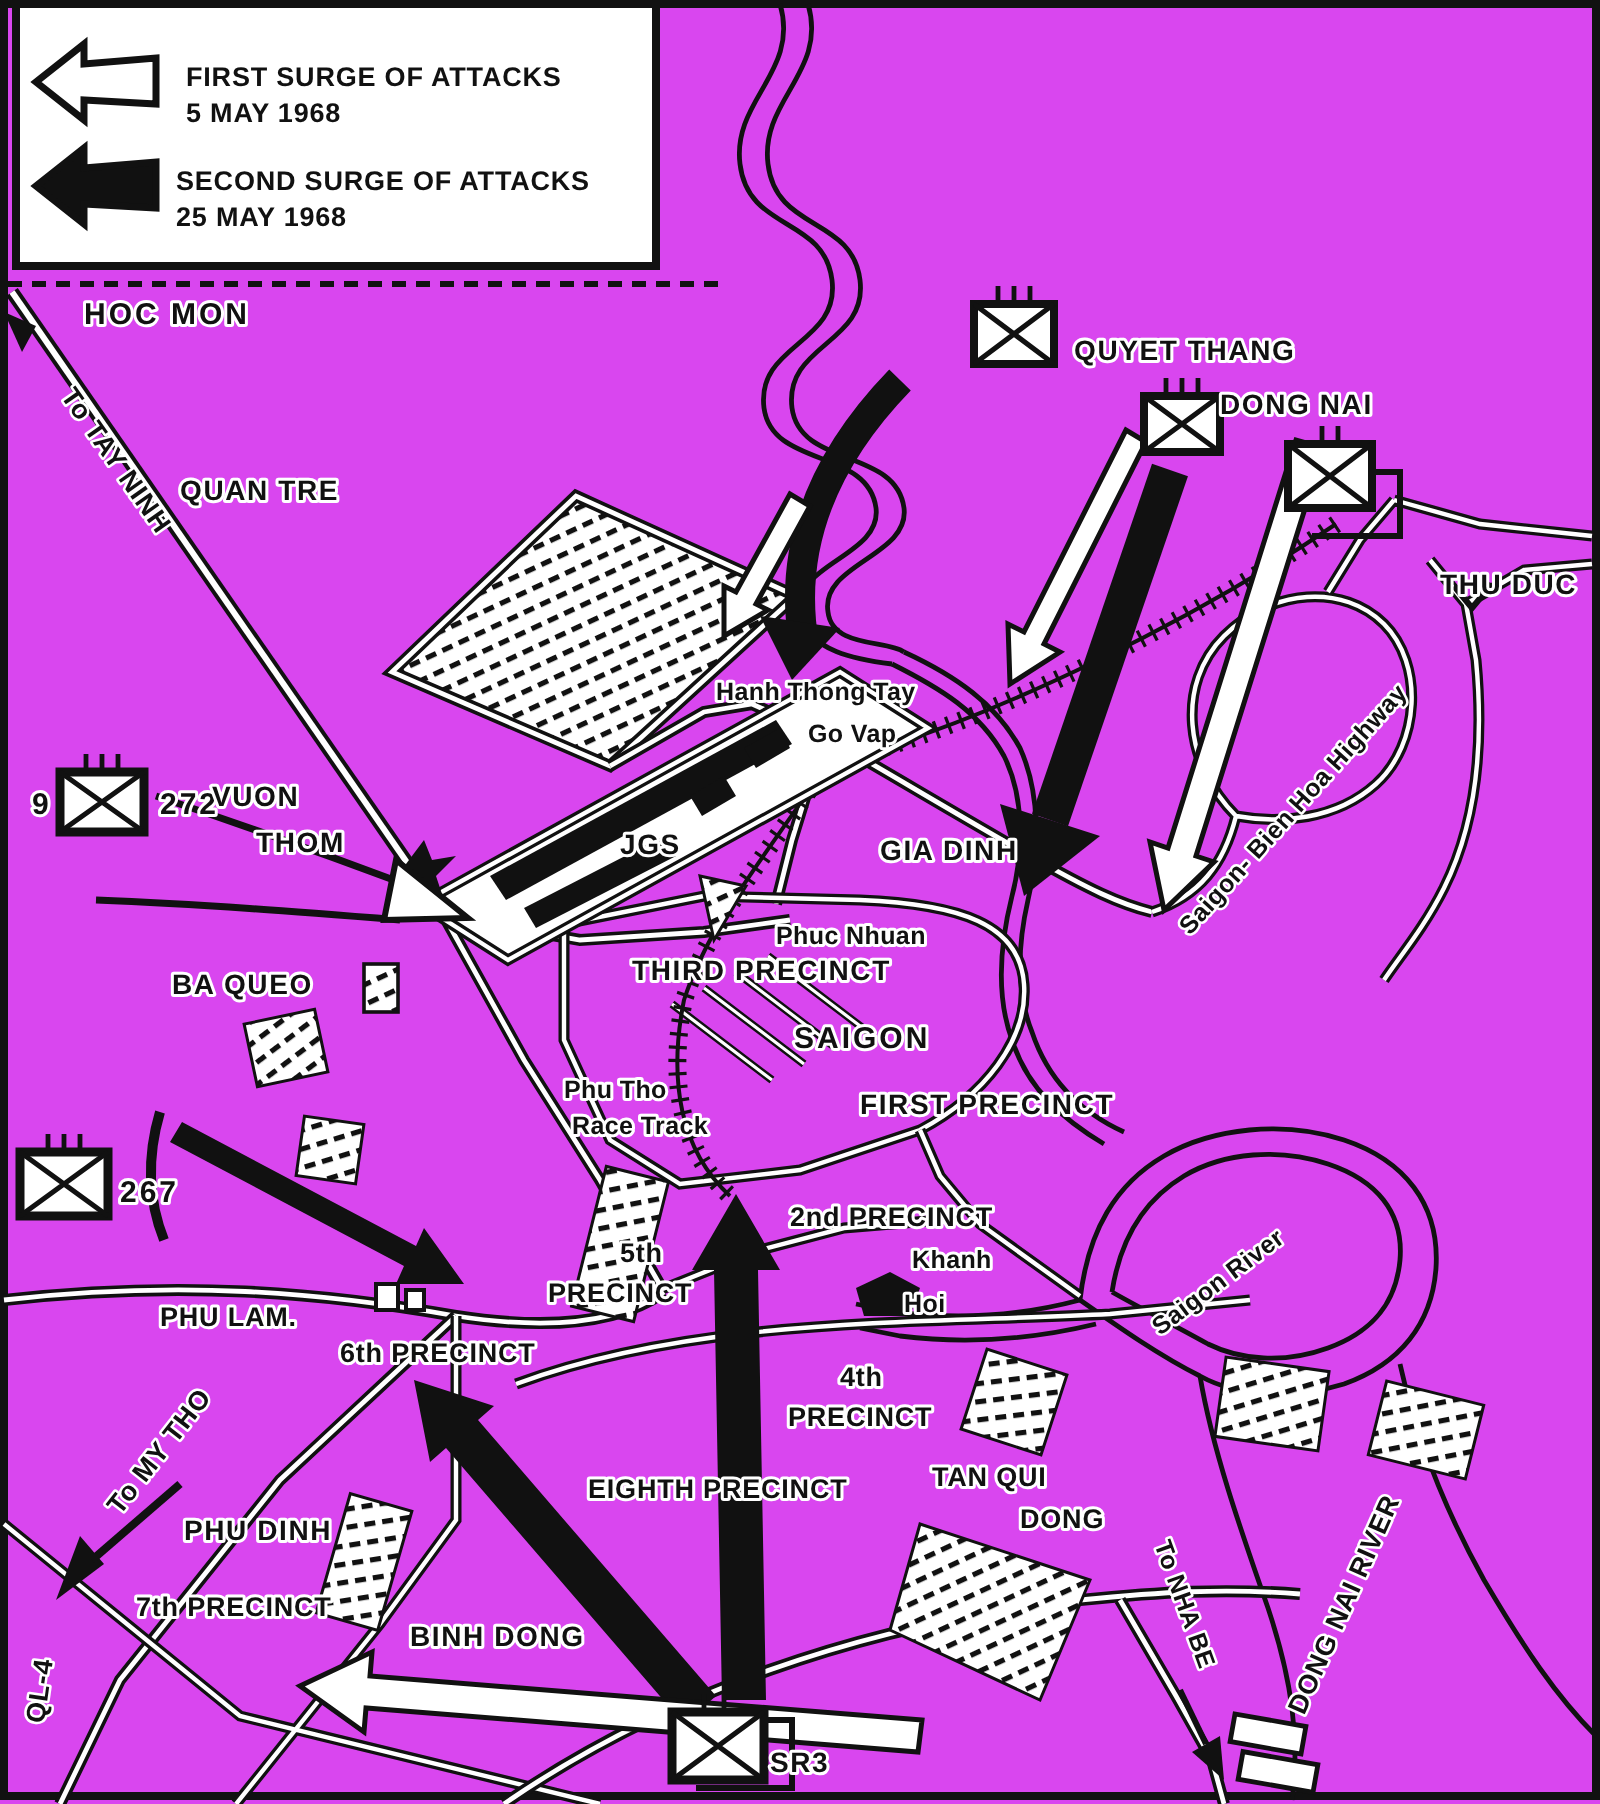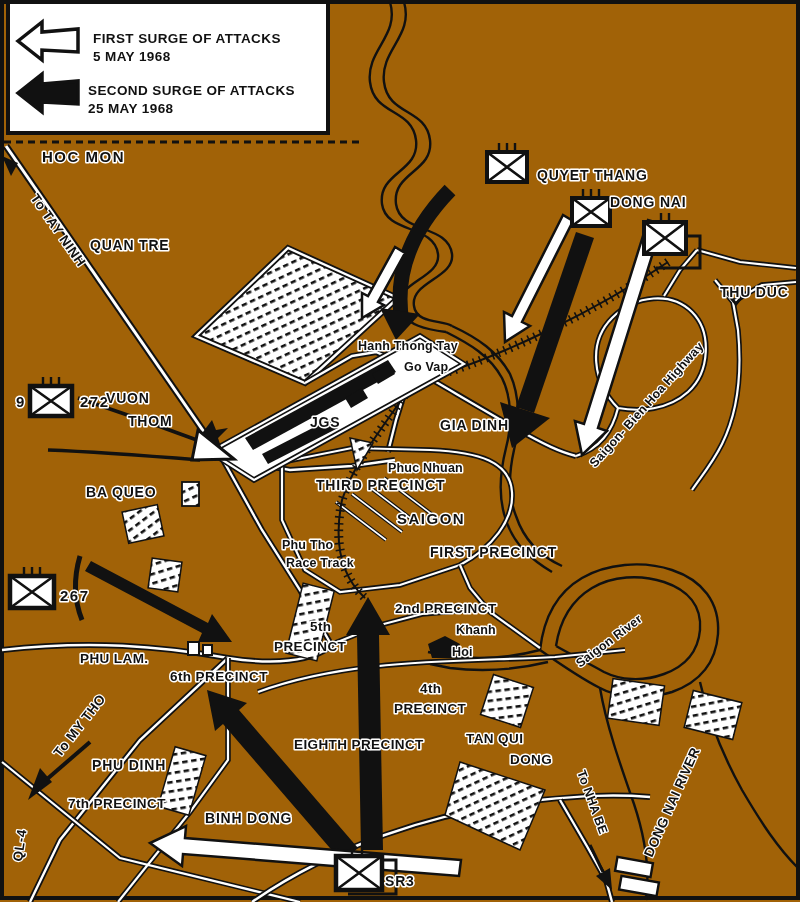--- a/index.html
+++ b/index.html
@@ -1,16 +1,16 @@
 <!DOCTYPE html>
 <html><head>
 <meta charset="utf-8">
 <style>
   html,body{margin:0;padding:0;background:#888;}
-  .map-wrap{position:relative;width:800px;height:902px;background:#a16207;overflow:hidden;}
+  .map-wrap{position:relative;width:800px;height:902px;background:#d946ef;overflow:hidden;}
   svg{position:absolute;left:0;top:0;}
   .lbl{font-family:"Liberation Sans","DejaVu Sans",sans-serif;font-weight:bold;fill:#111;
        paint-order:stroke;stroke:#fff;stroke-width:3px;stroke-linejoin:round;}
   .s15{font-size:15px;letter-spacing:1.5px;}
   .s14{font-size:14px;letter-spacing:.8px;}
   .s13{font-size:13.5px;letter-spacing:.4px;}
   .s12{font-size:12.5px;letter-spacing:.2px;}
   .rot{stroke-width:2.5px;}
   .ink{fill:#111;}
   .nofill{fill:none;}

